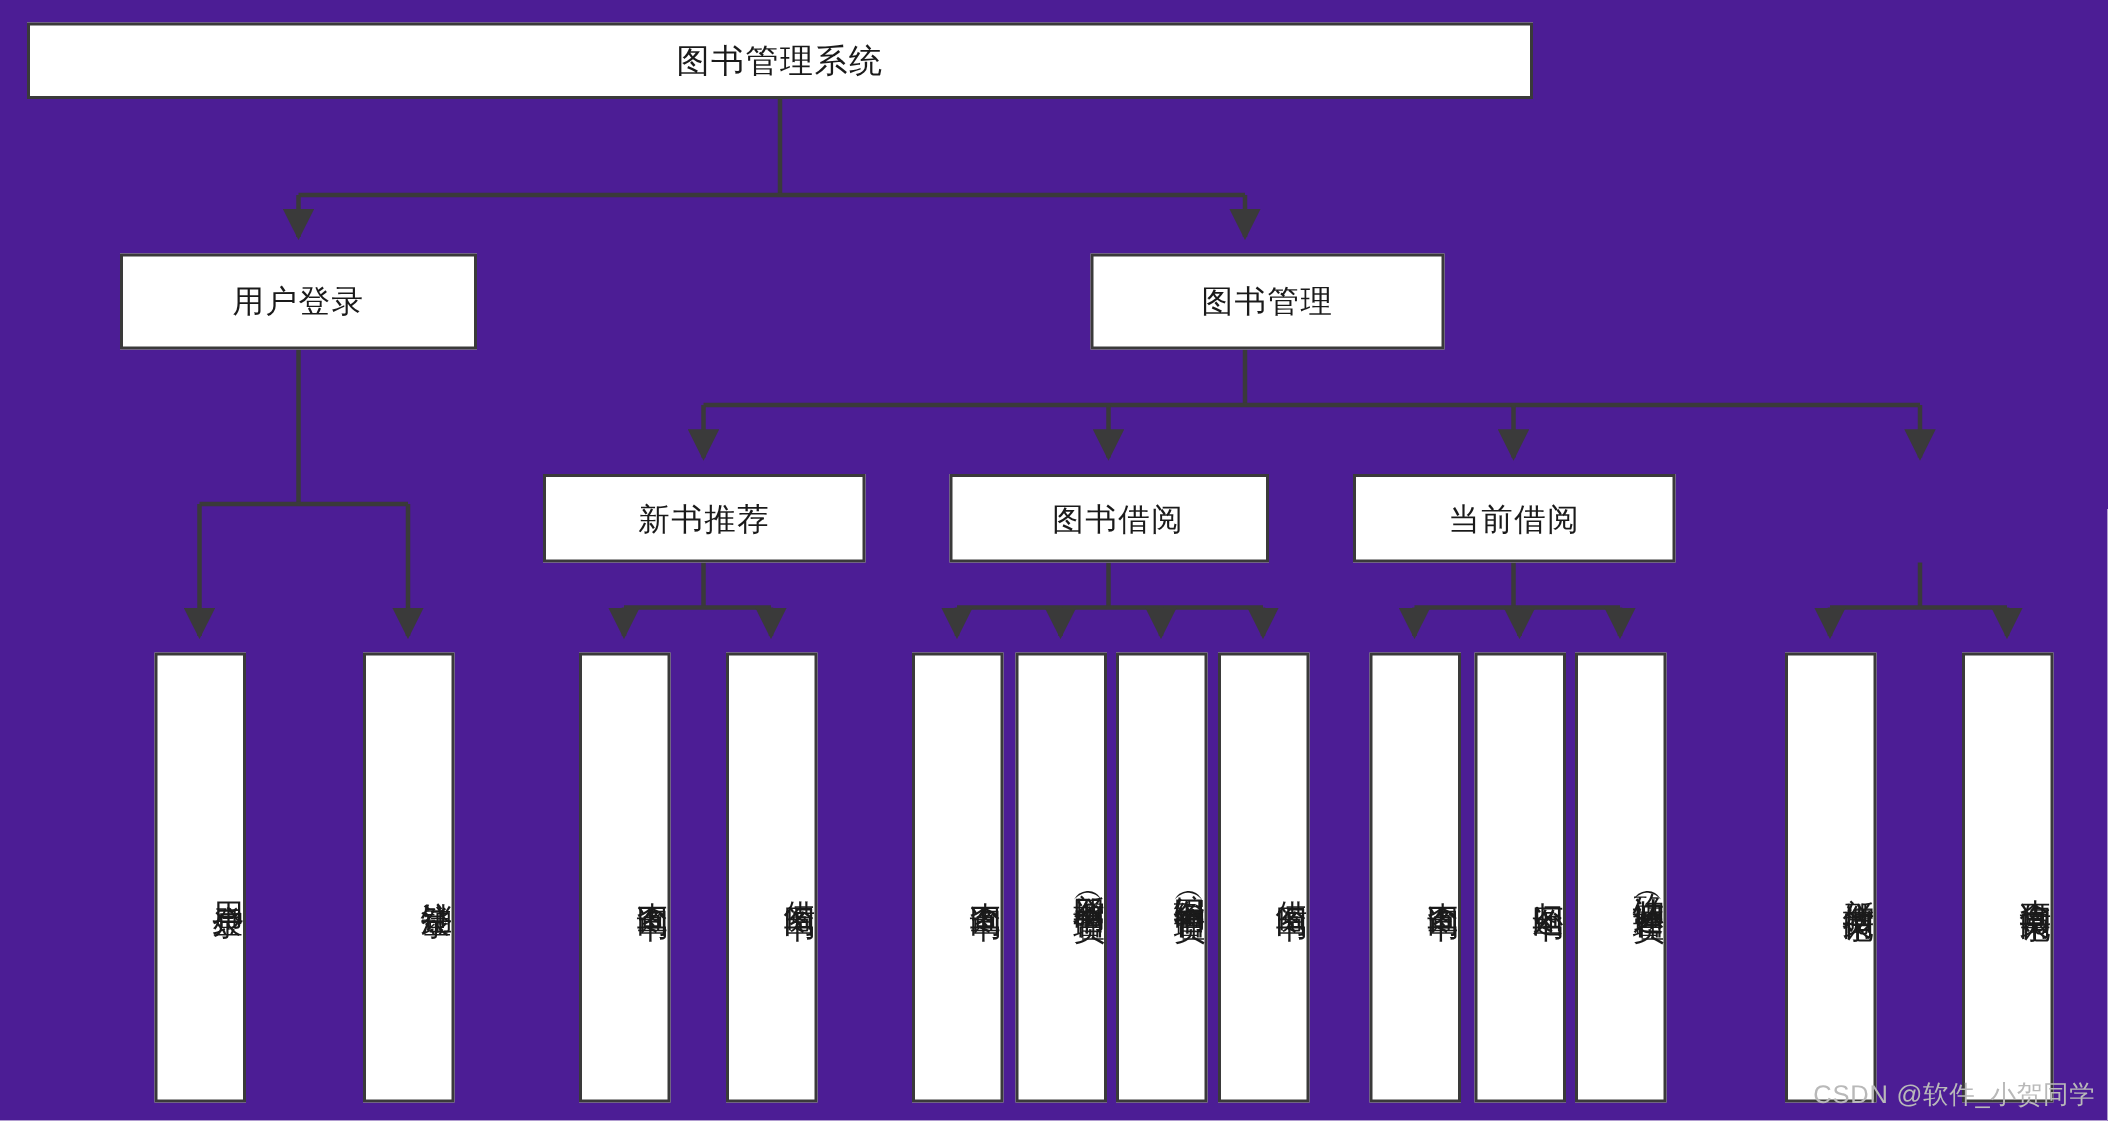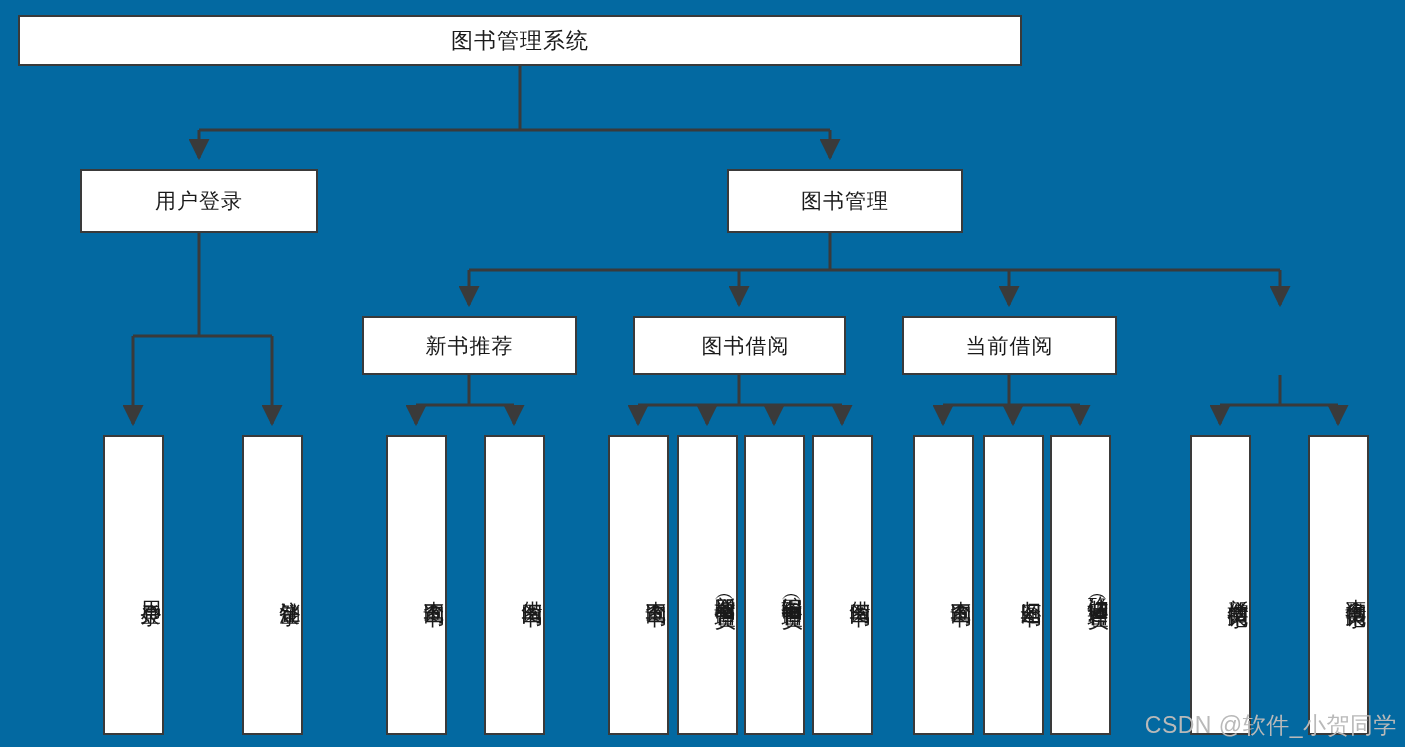--- a/index.html
+++ b/index.html
@@ -7,21 +7,21 @@
     padding: 0;
     background: #ffffff;
   }
   body {
     font-family: "Liberation Sans", "DejaVu Sans", sans-serif;
   }
   #canvas {
     position: relative;
     width: 1405px;
     height: 747px;
-    background: #0369a1;
+    background: #4c1d95;
     overflow: hidden;
   }
   .node {
     position: absolute;
     box-sizing: border-box;
     border: 2px solid #3a3a3a;
     background: #ffffff;
     display: flex;
     align-items: center;
     justify-content: center;
@@ -49,21 +49,21 @@
     left: 0;
     top: 0;
     width: 1405px;
     height: 747px;
     pointer-events: none;
   }
   .watermark {
     position: absolute;
     right: 8px;
     bottom: 6px;
-    font-size: 23px;
+    font-size: 17px;
     color: #b9b9b9;
     letter-spacing: 0.5px;
     white-space: nowrap;
     text-align: center;
   }
 </style>
 </head>
 <body>
 
 <div id="canvas">

